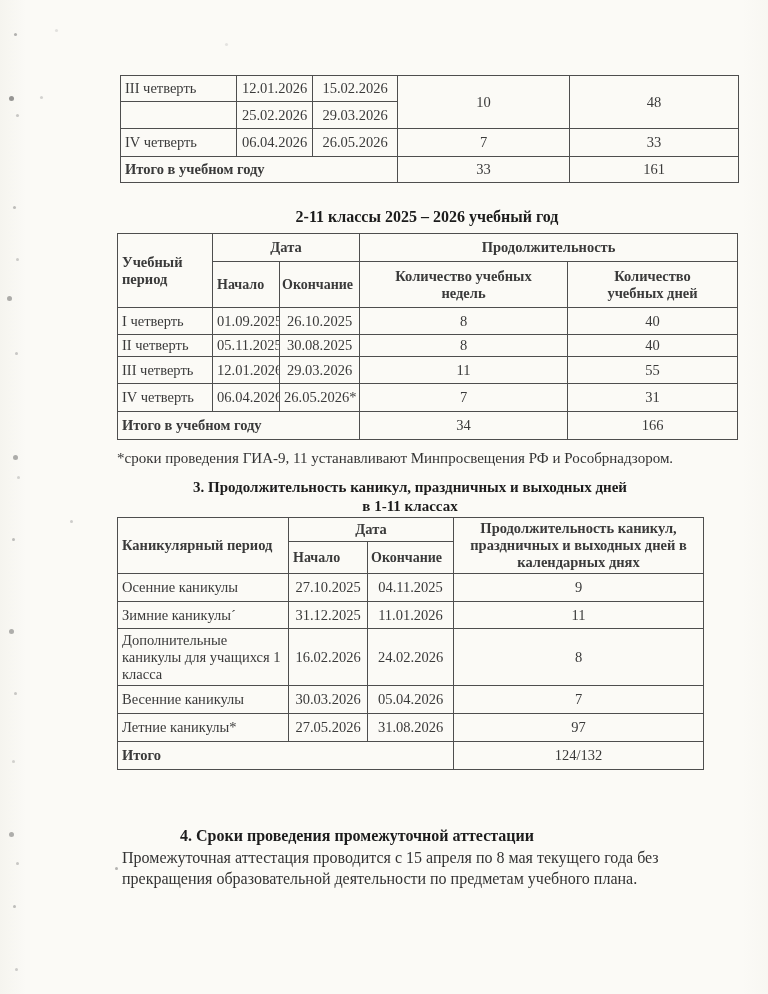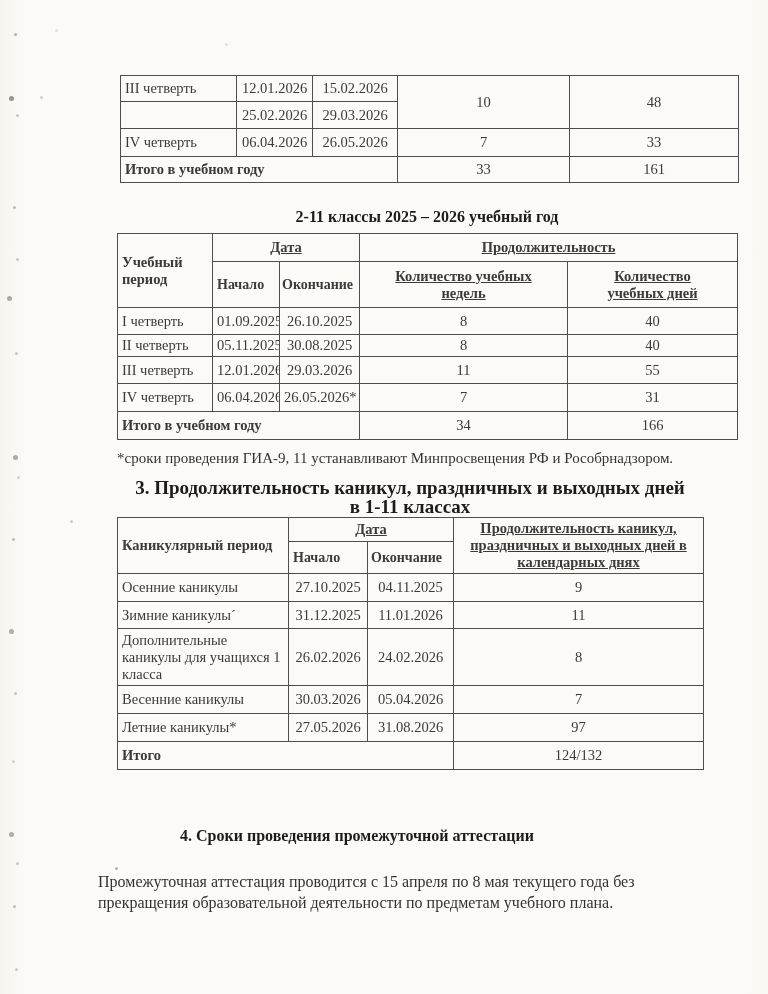--- a/index.html
+++ b/index.html
@@ -11,21 +11,21 @@
   }
   .t { border-collapse:collapse; table-layout:fixed; position:absolute; }
   .t td {
     border:1px solid #4e4e4e; font-size:14.5px; color:#3a3a3a;
     padding:1px 4px; vertical-align:middle; line-height:17px; overflow:hidden;
   }
   .pl  { text-align:left; padding-left:6px; }
   .date{ text-align:center; padding:1px 0; white-space:nowrap; }
   .num { text-align:center; }
   .b   { font-weight:bold; color:#1c1c1c; }
-  .ctr { text-align:center;text-decoration:underline; }
+  .ctr { text-align:center; }
   .cut { border-top:none; }
   .nw  { white-space:nowrap; }
   .top-align td { vertical-align:top; padding-top:5px; padding-bottom:5px; }
   .h   { position:absolute; font-weight:bold; color:#1c1c1c; font-size:16px; text-align:center; line-height:19px; }
   .txt { position:absolute; font-size:16px; color:#333; line-height:21px; }
   .specks {
     position:absolute; left:0; top:0; width:3px; height:3px; border-radius:50%; background:transparent;
     box-shadow:
       14px 33px 0 0 rgba(90,90,90,.45),
       10px 97px 0 1px rgba(70,70,70,.55),
@@ -147,21 +147,21 @@
     <tr style="height:28px;">
       <td class="pl b" colspan="3">Итого в учебном году</td>
       <td class="num">34</td>
       <td class="num">166</td>
     </tr>
   </tbody>
     </table>
 
   <div class="txt" style="left:117px; top:448px; width:620px; font-size:15px;">*сроки проведения ГИА-9, 11 устанавливают Минпросвещения РФ и Рособрнадзором.</div>
 
-  <div class="h" style="left:117px; top:478px; width:586px; font-size:19px;">
+  <div class="h" style="left:117px; top:478px; width:586px; font-size:15px;">
     <div>3. Продолжительность каникул, праздничных и выходных дней</div>
     <div>в 1-11 классах</div>
   </div>
 
   <table class="t" style="left:117px; top:517px; width:586px;">
     <colgroup>
       <col style="width:171px">
         <col style="width:79px">
         <col style="width:86px">
         <col style="width:250px">
@@ -183,21 +183,21 @@
       <td class="num">9</td>
     </tr>
     <tr style="height:27px;">
       <td class="pl">Зимние каникулы´</td>
       <td class="date">31.12.2025</td>
       <td class="date">11.01.2026</td>
       <td class="num">11</td>
     </tr>
     <tr style="height:57px;">
       <td class="pl">Дополнительные каникулы для учащихся 1 класса</td>
-      <td class="date">26.02.2026</td>
+      <td class="date">16.02.2026</td>
       <td class="date">24.02.2026</td>
       <td class="num">8</td>
     </tr>
     <tr style="height:28px;">
       <td class="pl">Весенние каникулы</td>
       <td class="date">30.03.2026</td>
       <td class="date">05.04.2026</td>
       <td class="num">7</td>
     </tr>
     <tr style="height:28px;">
@@ -208,16 +208,16 @@
     </tr>
     <tr style="height:28px;">
       <td class="pl b" colspan="3">Итого</td>
       <td class="num">124/132</td>
     </tr>
   </tbody>
     </table>
 
 
   <div class="h" style="left:117px; top:826px; width:480px;">4. Сроки проведения промежуточной аттестации</div>
-  <div class="txt" style="left:98px; top:847px; width:590px;margin-top:24px;">Промежуточная аттестация проводится с 15 апреля по 8 мая текущего года без прекращения образовательной деятельности по предметам учебного плана.</div>
+  <div class="txt" style="left:122px; top:847px; width:590px;">Промежуточная аттестация проводится с 15 апреля по 8 мая текущего года без прекращения образовательной деятельности по предметам учебного плана.</div>
 
 
 </div>
 
 </body></html>

